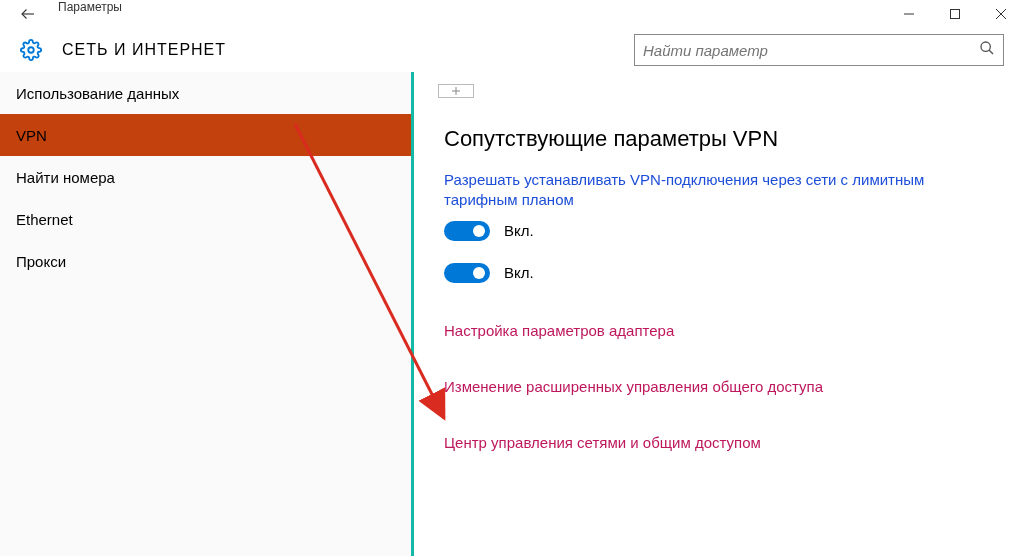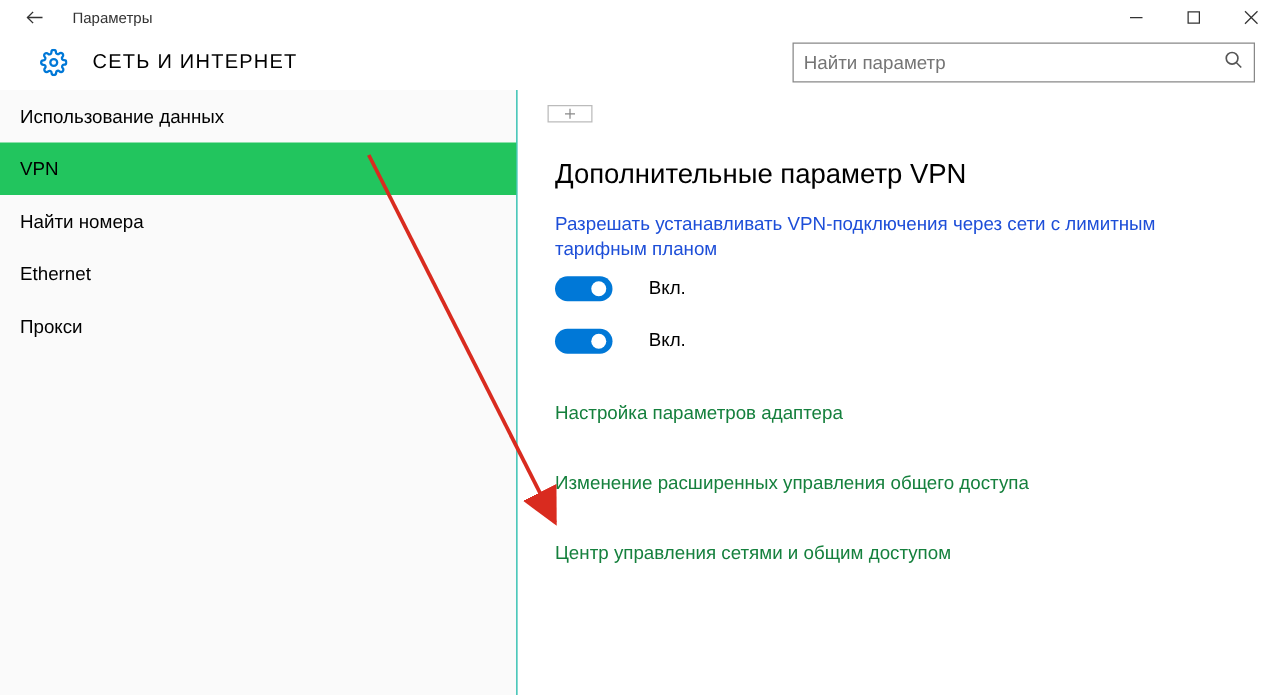--- a/index.html
+++ b/index.html
@@ -9,21 +9,20 @@
     width: 1024px;
     height: 556px;
     overflow: hidden;
     color: #000;
     position: relative;
   }
   
   .titlebar {
     height: 28px;
     display: flex;
-    align-items: center;
     position: relative;
     padding-left: 8px;
   }
   .back-btn {
     width: 40px;
     height: 28px;
     display: flex;
     align-items: center;
     justify-content: center;
     font-size: 18px;
@@ -48,21 +47,21 @@
     align-items: center;
     justify-content: center;
     font-size: 12px;
     cursor: pointer;
   }
   
   .header-row {
     height: 44px;
     display: flex;
     align-items: center;
-    padding: 0 32px;
+    padding: 0 20px;
     position: relative;
   }
   .gear-icon {
     color: #0078d7;
     display: flex;
     align-items: center;
     justify-content: center;
   }
   .category-title {
     font-size: 16px;
@@ -83,45 +82,46 @@
     padding: 0 8px;
     background: #fff;
   }
   .search-input {
     flex: 1;
     border: none;
     outline: none;
     font-size: 15px;
     color: #ef4444;
     background: transparent;
+    font-style: italic;
   }
   .search-icon {
     color: #444;
   }
   
   .content {
     display: flex;
     height: calc(100% - 72px);
   }
   .sidebar {
     width: 414px;
     background: #fafafa;
-    border-right: 1px solid #14b8a6;
+    border-right: 3px solid #14b8a6;
   }
   .nav-item {
     height: 42px;
     display: flex;
     align-items: center;
     padding-left: 16px;
     font-size: 15px;
     color: #000;
     cursor: pointer;
   }
   .nav-item.selected {
-    background: #22c55e;
+    background: #c2410c;
   }
   .panel {
     flex: 1;
     padding: 12px 30px 20px 30px;
     position: relative;
     overflow: hidden;
   }
   .add-box {
     width: 36px;
     height: 14px;
@@ -161,29 +161,29 @@
   .toggle .knob {
     width: 12px;
     height: 12px;
     background: #fff;
     border-radius: 50%;
     position: absolute;
     top: 4px;
     right: 5px;
   }
   .toggle-label {
-    margin-left: 29px;
+    margin-left: 14px;
     font-size: 15px;
   }
   .related-links {
     margin-top: 8px;
   }
   .related-links a {
     display: block;
-    color: #15803d;
+    color: #be185d;
     font-size: 15px;
     text-decoration: none;
     margin-bottom: 16px;
     cursor: pointer;
     margin-top: 39px;
   }
   
   .arrow-overlay {
     position: absolute;
     top: 0;
@@ -251,21 +251,21 @@
   </div>
 
   <div class="panel">
     <div class="add-box">
       <svg width="10" height="10" viewBox="0 0 10 10" stroke="#888" stroke-width="1">
           <line x1="5" y1="1" x2="5" y2="9"></line>
           <line x1="1" y1="5" x2="9" y2="5"></line>
         </svg>
     </div>
 
-    <h2 class="section">Дополнительные параметр VPN</h2>
+    <h2 class="section">Сопутствующие параметры VPN</h2>
 
     <div class="setting-desc">Разрешать устанавливать VPN-подключения через сети с лимитным тарифным планом</div>
     <div class="toggle-row">
       <div class="toggle">
           <div class="knob"></div>
         </div>
       <span class="toggle-label">Вкл.</span>
     </div>
 
     <div class="toggle-row">

